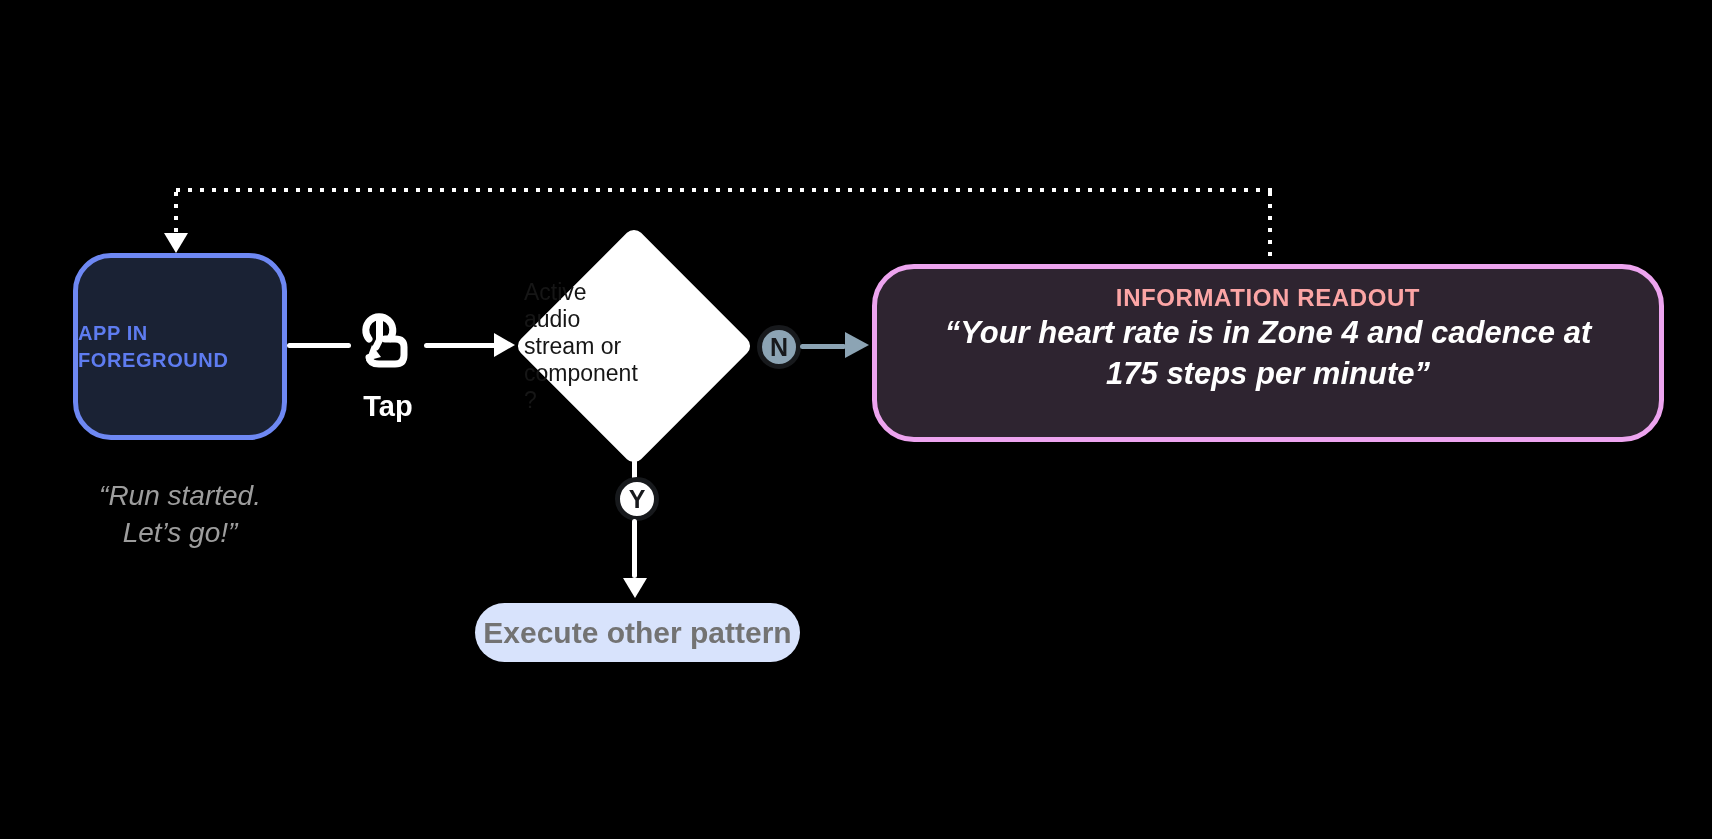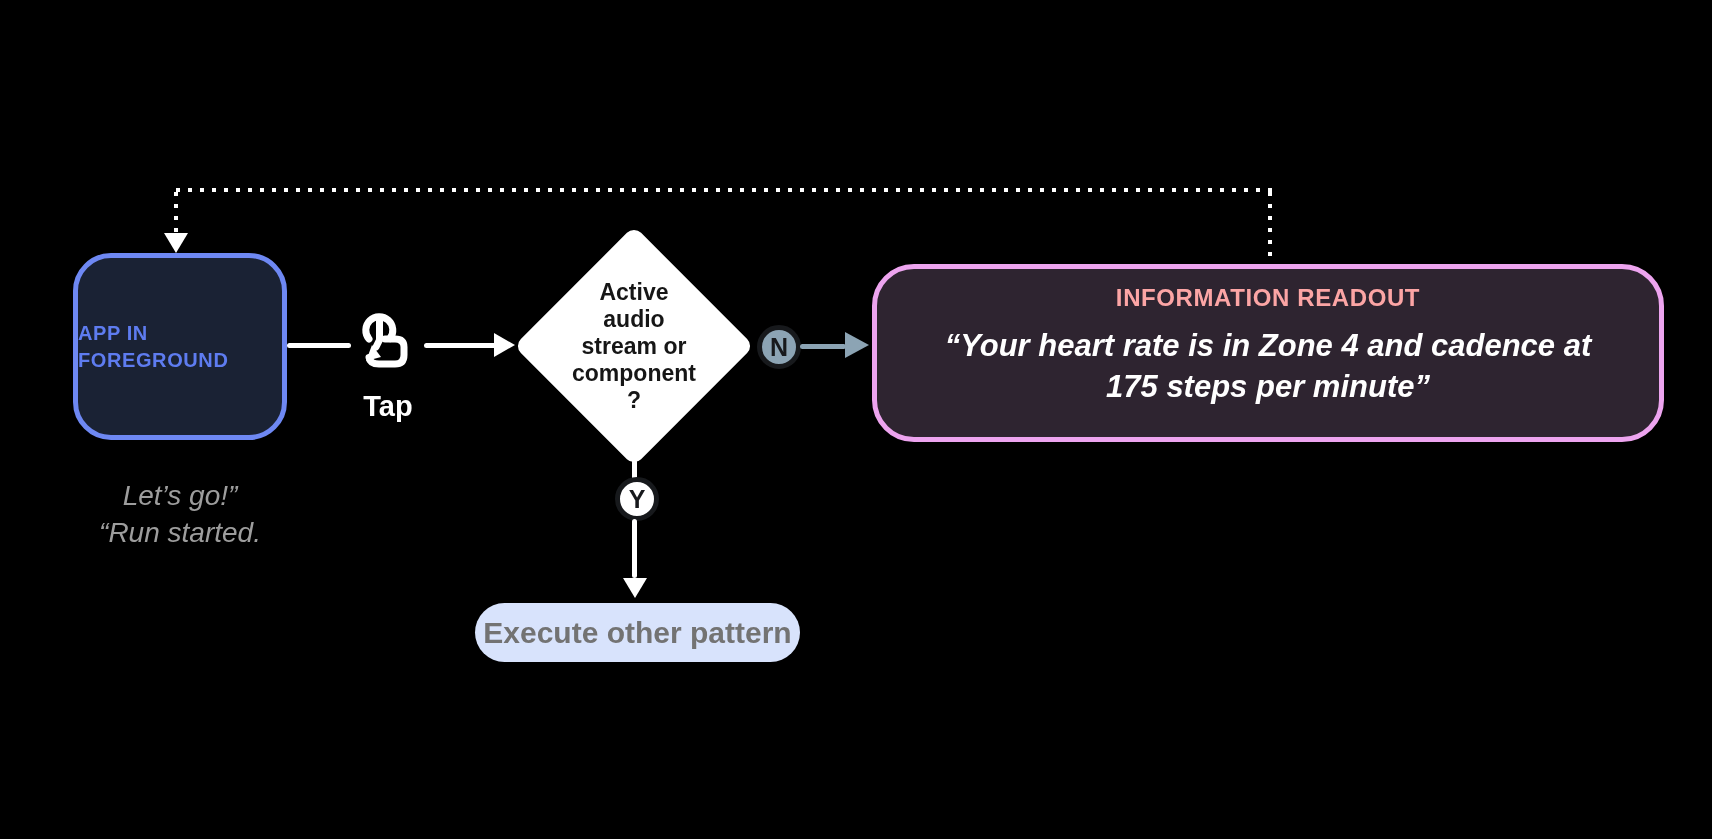--- a/index.html
+++ b/index.html
@@ -36,41 +36,41 @@
     left:30px; top:477px; width:300px; text-align:center;
     color:#9d9d9d; font-style:italic; font-size:28px; line-height:37px;
   }
 
   .tap-label { left:336px; top:382px; width:104px; text-align:center;
     color:#ffffff; font-weight:bold; font-size:29px;margin-top:8px; }
 
   
   .diamond { left:549px; top:261px; width:170px; height:170px; background:#ffffff;
     transform:rotate(45deg); border-radius:10px; }
-  .diamond-label { left:524px; top:279px; width:220px; text-align:center;
-    color:#161616; font-weight:bold; font-size:23px; line-height:27px; }
+  .diamond-label { left:524px; top:279px; width:220px; text-align:left;
+    color:#161616; font-weight:normal; font-size:23px; line-height:27px; }
 
   
   .badge {
     width:44px; height:44px; border-radius:50%; border:5px solid #17191c;
     display:flex; align-items:center; justify-content:center;
     font-weight:bold; font-size:25px; color:#17191c;
   }
   .badge.no  { left:757px; top:325px; background:#8ca4b4; }
   .badge.yes { left:615px; top:477px; background:#ffffff; }
 
   
   .readout {
     left:872px; top:264px; width:792px; height:178px;
     background:#2e2430; border:5px solid #eda4ef; border-radius:42px;
     text-align:center;
   }
   .readout-title { margin-top:15px; color:#fca5a5; font-weight:bold;
     font-size:24px; letter-spacing:0.6px; }
-  .readout-body { margin-top:13px; color:#ffffff; font-weight:bold;
+  .readout-body { color:#ffffff; font-weight:bold;
     font-style:italic; font-size:31px; line-height:41px; }
 
   
   .pill {
     left:475px; top:603px; width:325px; height:59px;
     background:#d8e3fc; border-radius:30px;
     display:flex; align-items:center; justify-content:center;
     color:#737373; font-weight:bold; font-size:30px;
   }
 
@@ -84,22 +84,22 @@
   <div class="abs dot-h" style="left:176px; top:188px; width:1096px;"></div>
   <div class="abs dot-v" style="left:174px; top:192px; height:40px;"></div>
   <div class="abs tri-down" style="left:164px; top:233px;"></div>
   <div class="abs dot-v" style="left:1268px; top:192px; height:68px;"></div>
 
   <div class="abs app-node">
     <span>APP IN</span>
     <span>FOREGROUND</span>
   </div>
   <div class="abs app-caption">
+    <div>“Run started.</div>
     <div>Let’s go!”</div>
-    <div>“Run started.</div>
   </div>
 
   <div class="abs line-h" style="left:287px; top:343px; width:64px;"></div>
   <div class="abs tap-icon" style="left:352px; top:310px;">
     <svg width="64" height="64" viewBox="0 0 64 64" fill="none" stroke="#ffffff" stroke-width="7" stroke-linecap="round" stroke-linejoin="round">
       <path d="M 17 29 A 13.5 13.5 0 1 1 38 28.5"></path>
       <path d="M 27.5 11 L 27.5 30 L 24 37"></path>
       <polygon points="14,51 29,47 20,35" fill="#ffffff" stroke="none"></polygon>
       <path d="M 33 29 H 43 Q 52 29 52 37 V 45 Q 52 54 43 54 H 27 Q 18 54 17 47.5"></path>
     </svg>

